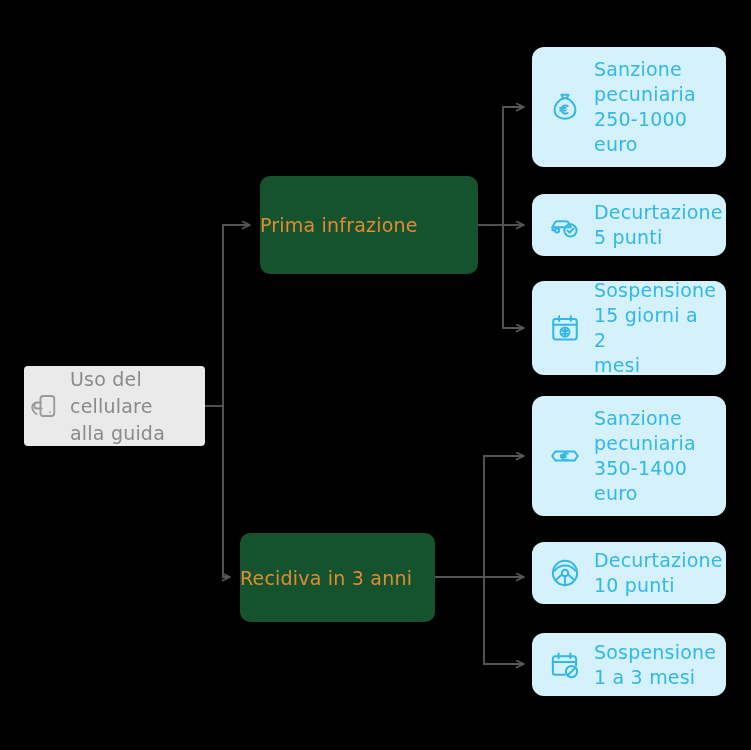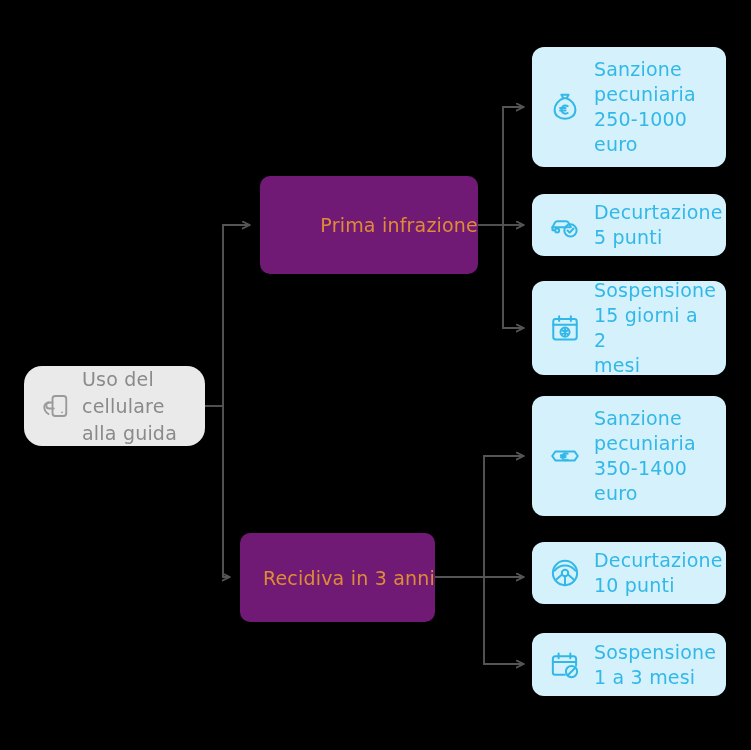--- a/index.html
+++ b/index.html
@@ -29,36 +29,36 @@
     justify-content: center;
   }
   .node .lbl {
     flex: 1 1 auto;
     white-space: pre-line;
   }
 
   
   .node-root {
     background: #eaeaea;
-    border-radius: 18px;
-    padding: 0 14px;
+    border-radius: 4px;
+    padding: 0 2px;
   }
   .node-root .ico { width: 34px; margin-right: 10px; }
   .node-root .lbl {
     color: #8a8a8a;
     font-size: 19px;
     line-height: 27px;
     letter-spacing: .2px;
   }
 
   
   .node-stage {
-    background: #701a75;
+    background: #14532d;
     border-radius: 10px;
-    justify-content: flex-end;
+    justify-content: flex-start;
   }
   .node-stage .lbl {
     flex: 0 0 auto;
     color: #e08c34;
     font-size: 19px;
     line-height: 26px;
     text-align: center;
     letter-spacing: .2px;
   }
 

